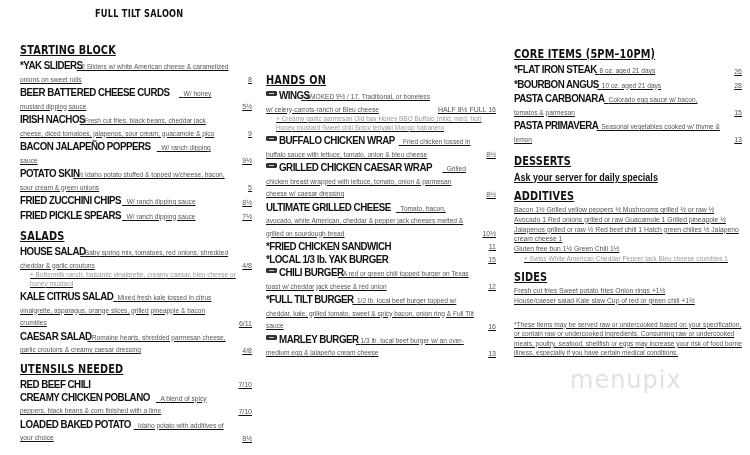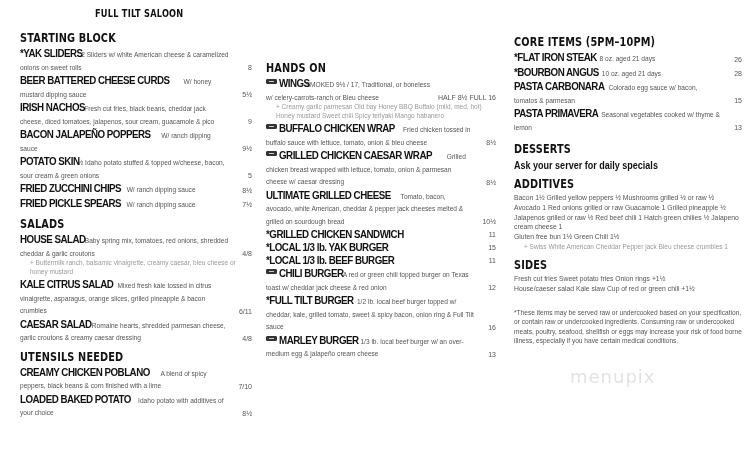--- a/index.html
+++ b/index.html
@@ -1,19 +1,19 @@
 <!DOCTYPE html>
 <html><head>
 <meta charset="utf-8">
 <style>
   * { box-sizing: border-box; margin: 0; padding: 0; }
   html, body { width: 750px; height: 455px; background: #ffffff; overflow: hidden; }
   body { font-family: "Liberation Sans", sans-serif; color: #111; position: relative; }
 
-  .col { position: absolute; top: 4px; }
+  .col { position: absolute; top: 16px; text-decoration: underline; }
   .col-1 { left: 20px; width: 232px; }
   .col-2 { left: 266px; width: 230px; margin-top: 26px; }
   .col-3 { left: 514px; width: 228px; }
 
   .brand { position: absolute; left: 95px; top: 8px; font-family: "DejaVu Sans", sans-serif; font-weight: bold; font-size: 10px; letter-spacing: 0.3px; transform: scaleX(0.82); transform-origin: left center; }
 
   .sec-title { font-family: "DejaVu Sans", sans-serif; font-weight: bold; font-size: 12.5px; letter-spacing: 0.2px; transform: scaleX(0.78); transform-origin: left center; white-space: nowrap; }
 
   .item { position: relative; margin-top: 2px; }
   .item-row { display: flex; align-items: flex-end; }
@@ -21,21 +21,21 @@
   .name { font-family: "Liberation Sans", sans-serif; font-weight: bold; font-size: 11.5px; letter-spacing: -0.6px; display: inline-block; transform: scaleX(0.85); transform-origin: left bottom; margin-right: -8%; white-space: nowrap; }
   .desc { font-size: 6.6px; color: #555; line-height: 9.5px; }
   .price { font-size: 7px; color: #555; text-align: right; min-width: 22px; padding-bottom: 1px; }
   .sub { font-size: 6.5px; color: #999; padding-left: 10px; line-height: 9px; }
   .new-badge { display: inline-block; width: 11px; height: 5px; background: #333; border: 1px solid #333; border-radius: 1px; margin-right: 2px; vertical-align: middle; position: relative; top: -1px; }
   .new-badge::after { content: ""; position: absolute; left: 2px; right: 2px; top: 1px; height: 1px; background: #ccc; }
 
   .plain { font-size: 6.8px; color: #555; line-height: 9.8px; }
   .ask { font-weight: bold; font-size: 11px; transform: scaleX(0.82); transform-origin: left center; white-space: nowrap; }
   .footnote { font-size: 6.6px; color: #555; line-height: 9.6px; }
-  .wm { position: absolute; left: 570px; top: 366px; font-size: 18px; color: #e2e2e2; letter-spacing: 1px; font-family: "DejaVu Sans", sans-serif; }
+  .wm { position: absolute; left: 570px; top: 366px; font-size: 24px; color: #e2e2e2; letter-spacing: 1px; font-family: "DejaVu Sans", sans-serif; }
 </style>
 </head>
 <body>
 
 <div class="brand">FULL TILT SALOON</div>
 
 <div class="col col-1">
   <div class="sec-title" style="margin-top:26px">STARTING BLOCK</div>
 
   <div class="item">
@@ -98,20 +98,26 @@
   <div class="item">
       <div class="item-row">
         <div class="item-main"><span class="name">CAESAR SALAD</span> <span class="desc">Romaine hearts, shredded parmesan cheese, garlic croutons &amp; creamy caesar dressing</span></div>
         <div class="price">4/8</div>
       </div>
     </div>
 
   <div class="sec-title" style="margin-top:6px">UTENSILS NEEDED</div>
   <div class="item">
       <div class="item-row">
+        <div class="item-main"><span class="name">RED BEEF CHILI</span></div>
+        <div class="price">7/10</div>
+      </div>
+    </div>
+  <div class="item">
+      <div class="item-row">
         <div class="item-main"><span class="name">CREAMY CHICKEN POBLANO</span> <span class="desc">A blend of spicy peppers, black beans &amp; corn finished with a lime</span></div>
         <div class="price">7/10</div>
       </div>
     </div>
   <div class="item">
       <div class="item-row">
         <div class="item-main"><span class="name">LOADED BAKED POTATO</span> <span class="desc">Idaho potato with additives of your choice</span></div>
         <div class="price">8½</div>
       </div>
     </div>
@@ -140,34 +146,28 @@
       </div>
     </div>
   <div class="item">
       <div class="item-row">
         <div class="item-main"><span class="name">ULTIMATE GRILLED CHEESE</span> <span class="desc">Tomato, bacon, avocado, white American, cheddar &amp; pepper jack cheeses melted &amp; grilled on sourdough bread</span></div>
         <div class="price">10½</div>
       </div>
     </div>
   <div class="item">
       <div class="item-row">
-        <div class="item-main"><span class="name">*GRILLED CHICKEN SANDWICH</span></div>
+        <div class="item-main"><span class="name">*FRIED CHICKEN SANDWICH</span></div>
         <div class="price">11</div>
       </div>
     </div>
   <div class="item">
       <div class="item-row">
         <div class="item-main"><span class="name">*LOCAL 1/3 lb. YAK BURGER</span></div>
         <div class="price">15</div>
-      </div>
-    </div>
-  <div class="item">
-      <div class="item-row">
-        <div class="item-main"><span class="name">*LOCAL 1/3 lb. BEEF BURGER</span></div>
-        <div class="price">11</div>
       </div>
     </div>
   <div class="item">
       <div class="item-row">
         <div class="item-main"><span class="new-badge"></span><span class="name">CHILI BURGER</span> <span class="desc">A red or green chili topped burger on Texas toast w/ cheddar jack cheese &amp; red onion</span></div>
         <div class="price">12</div>
       </div>
     </div>
   <div class="item">
       <div class="item-row">

